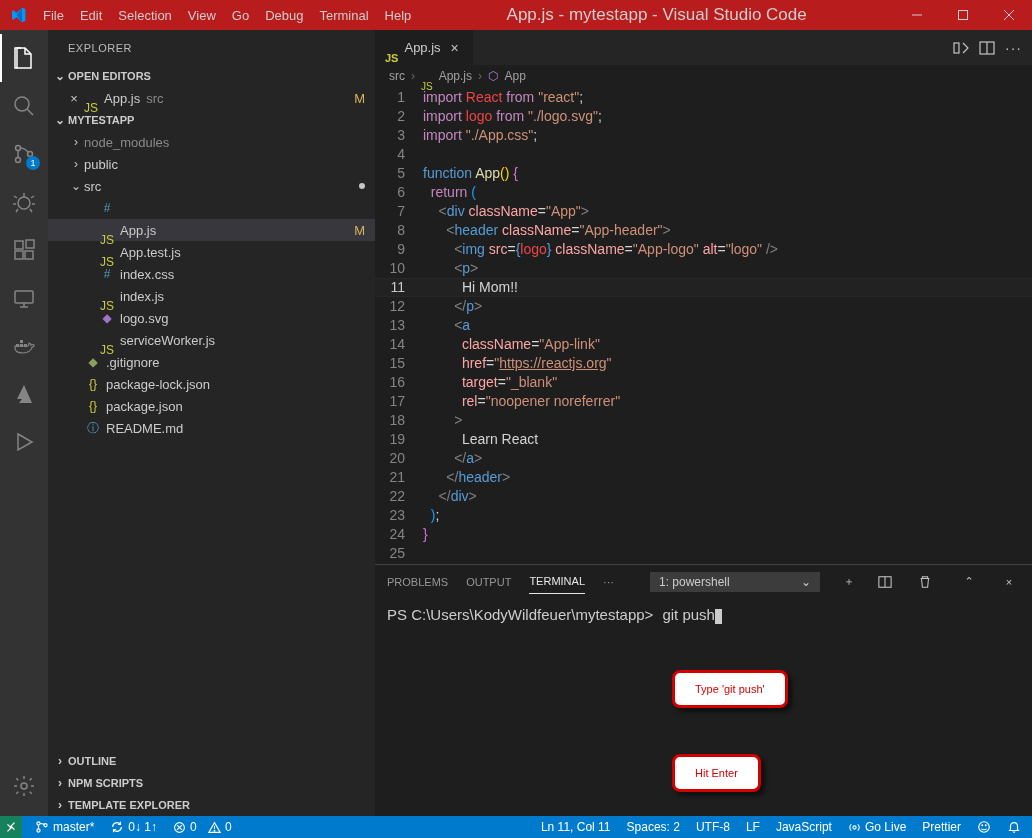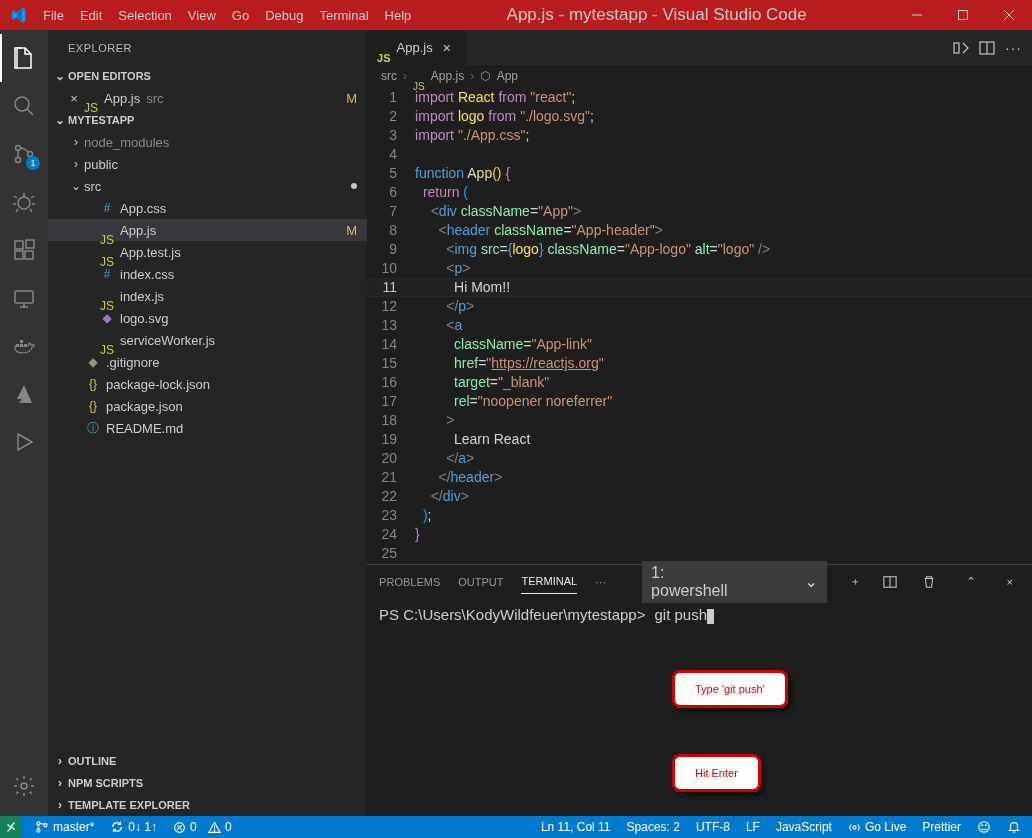--- a/index.html
+++ b/index.html
@@ -43,29 +43,29 @@
 .breadcrumb { height:22px; display:flex; align-items:center; padding-left:14px; font-size:12px; color:#a0a0a0; gap:6px;}
 .breadcrumb .sep { color:#666;}
 .codearea { flex:1; display:flex; font-family:Consolas,Menlo,monospace; font-size:14px; line-height:19px; position:relative; overflow:hidden;}
 .gutter { width:48px; text-align:right; padding-right:18px; color:#858585; padding-top:1px;}
 .gutter .cur { color:#c6c6c6;}
 .code { flex:1; padding-top:1px; white-space:pre; position:relative;}
 .minimap { position:absolute; right:14px; top:2px; width:70px; height:90px; opacity:0.45; font-size:2px; line-height:2.2px; font-family:monospace; overflow:hidden; background:linear-gradient(90deg, transparent, transparent); }
 .scrollbar-v { position:absolute; right:0; top:0; width:14px; height:100%; background:transparent;}
 .linehl { position:absolute; left:0; right:0; height:19px; background:rgba(255,255,255,0.02); border-top:1px solid #282828; border-bottom:1px solid #282828; pointer-events:none;}
 
-.kw{color:#c586c0;} .id{color:#fde047;} .fn{color:#dcdcaa;} .str{color:#ce9178;} .tag{color:#808080;} .tagn{color:#569cd6;} .attr{color:#86efac;} .br{color:#f8d702;} .brp{color:#da70d6;} .brb{color:#179fff;} .txt{color:#d4d4d4;} .url{color:#ce9178; text-decoration:underline;}
+.kw{color:#c586c0;} .id{color:#ef4444;} .fn{color:#dcdcaa;} .str{color:#ce9178;} .tag{color:#808080;} .tagn{color:#569cd6;} .attr{color:#fca5a5;} .br{color:#f8d702;} .brp{color:#da70d6;} .brb{color:#179fff;} .txt{color:#d4d4d4;} .url{color:#ce9178; text-decoration:underline;}
 
 
 .panel { height:252px; background:#1e1e1e; border-top:1px solid #414141; display:flex; flex-direction:column;}
 .panel .ptabs { height:33px; display:flex; align-items:center; padding:0 12px; gap:18px; color:#969696; font-size:11px;}
 .panel .ptab { cursor:pointer; padding:6px 0;}
 .panel .ptab.active { color:#e7e7e7; border-bottom:1px solid #e7e7e7;}
 .panel .pspacer { flex:1;}
-.panel .pdropdown { background:#3c3c3c; color:#ccc; border:1px solid #3c3c3c; padding:2px 8px; font-size:16px; display:flex; align-items:center; gap:70px; cursor:pointer; min-width:170px; justify-content:space-between;}
+.panel .pdropdown { background:#3c3c3c; color:#ccc; border:1px solid #3c3c3c; padding:2px 8px; font-size:12px; display:flex; align-items:center; gap:70px; cursor:pointer; min-width:170px; justify-content:space-between;}
 .panel .picon { width:22px; text-align:center; cursor:pointer; color:#c5c5c5;}
 .panel .term { flex:1; padding:8px 12px; font-family:Consolas,monospace; font-size:15px; position:relative;}
 .cursor-block { display:inline-block; width:7px; height:15px; background:#cccccc; vertical-align:text-bottom;}
 
 
 .status { height:22px; background:#007acc; color:#fff; display:flex; align-items:center; font-size:12px; padding:0 8px; gap:10px;}
 .status .seg { display:flex; align-items:center; gap:4px; cursor:pointer; padding:0 3px;}
 .status .rsync { width:22px; background:#16825d; height:22px; margin-left:-8px; display:flex; align-items:center; justify-content:center;}
 .status .spacer{flex:1;}
 
@@ -215,21 +215,20 @@
           <span class="lbl">public</span>
         </div>
         <div class="row" style="padding-left: 20px;">
           <span class="twist">⌄</span>
           <span class="lbl">src</span>
           <span class="dot"></span>
         </div>
         <div class="row" style="padding-left: 34px;">
           <span class="twist"></span>
           <span class="ico ic-css">#</span>
-          <span class="lbl">App.css</span>
         </div>
         <div class="row selected" style="padding-left: 34px;">
           <span class="twist"></span>
           <span class="ico ic-js">JS</span>
           <span class="lbl">App.js</span>
           <span class="m">M</span>
         </div>
         <div class="row" style="padding-left: 34px;">
           <span class="twist"></span>
           <span class="ico ic-js">JS</span>

